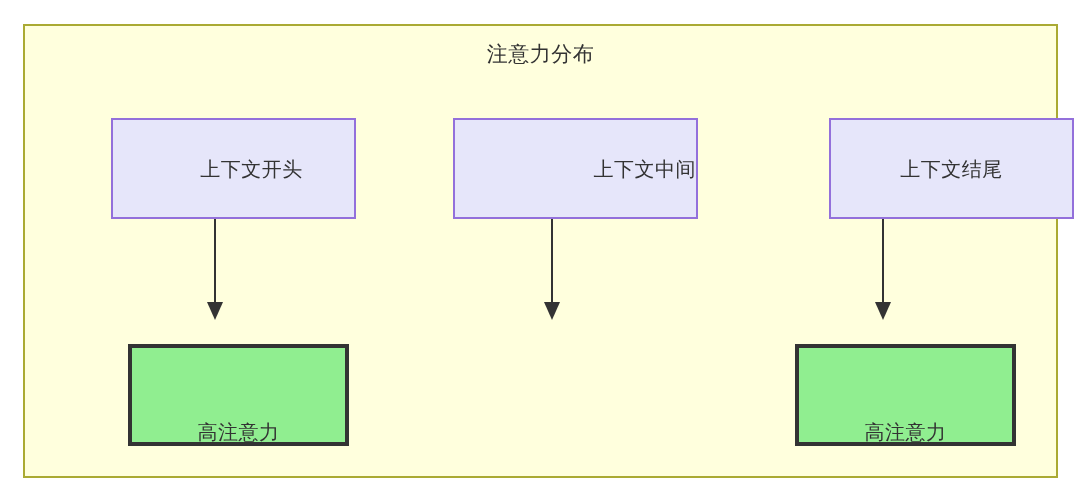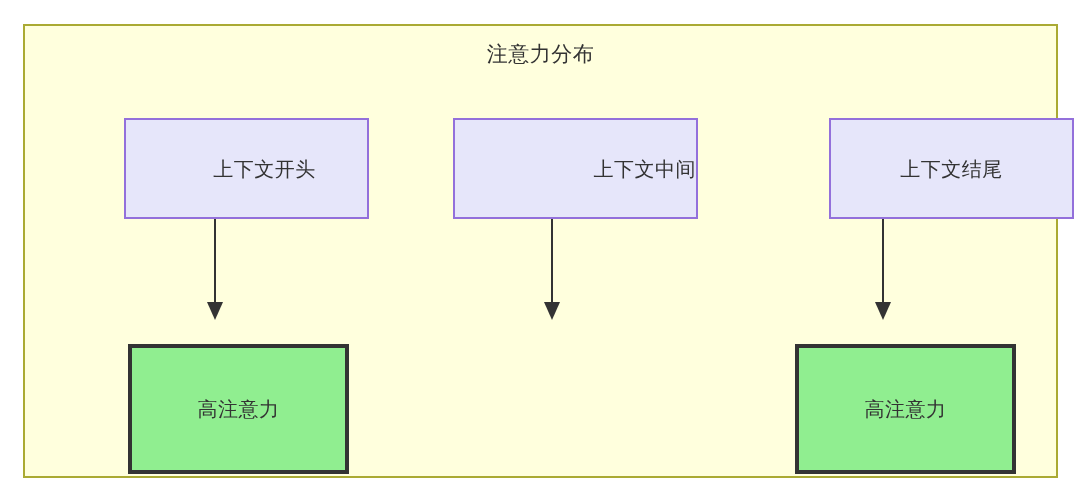--- a/index.html
+++ b/index.html
@@ -60,29 +60,30 @@
     background: #e6e6fa;
     border: 2px solid #9370db;
     top: 92px;
     height: 101px;
     width: 245px;
   }
 
   .node-attention {
     border: 4px solid #333333;
     top: 318px;
-    height: 130px;
+    height: 102px;
     width: 221px;
+    align-items: flex-end;
   }
 
   .fill-green { background: #90ee90; }
   .fill-red   { background: #f89a9a; }
 
   
-  .col1-top { left: 99px; padding-left: 36px; }
+  .col1-top { left: 86px; padding-left: 36px; }
   .col2-top { left: 428px; justify-content: flex-end; }
   .col3-top { left: 804px; }
 
   
   .col1-bot { left: 103px; }
   .col2-bot { left: 440px; }
   .col3-bot { left: 770px; }
 
   
   .arrow-layer {

